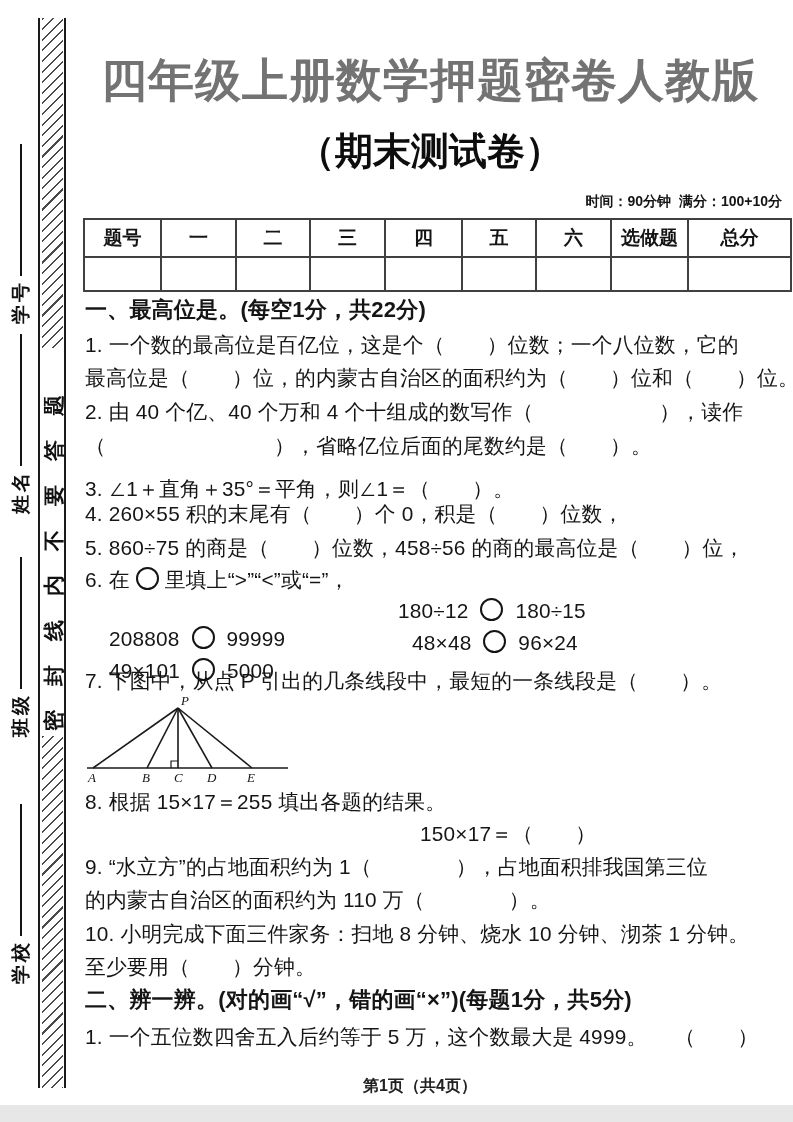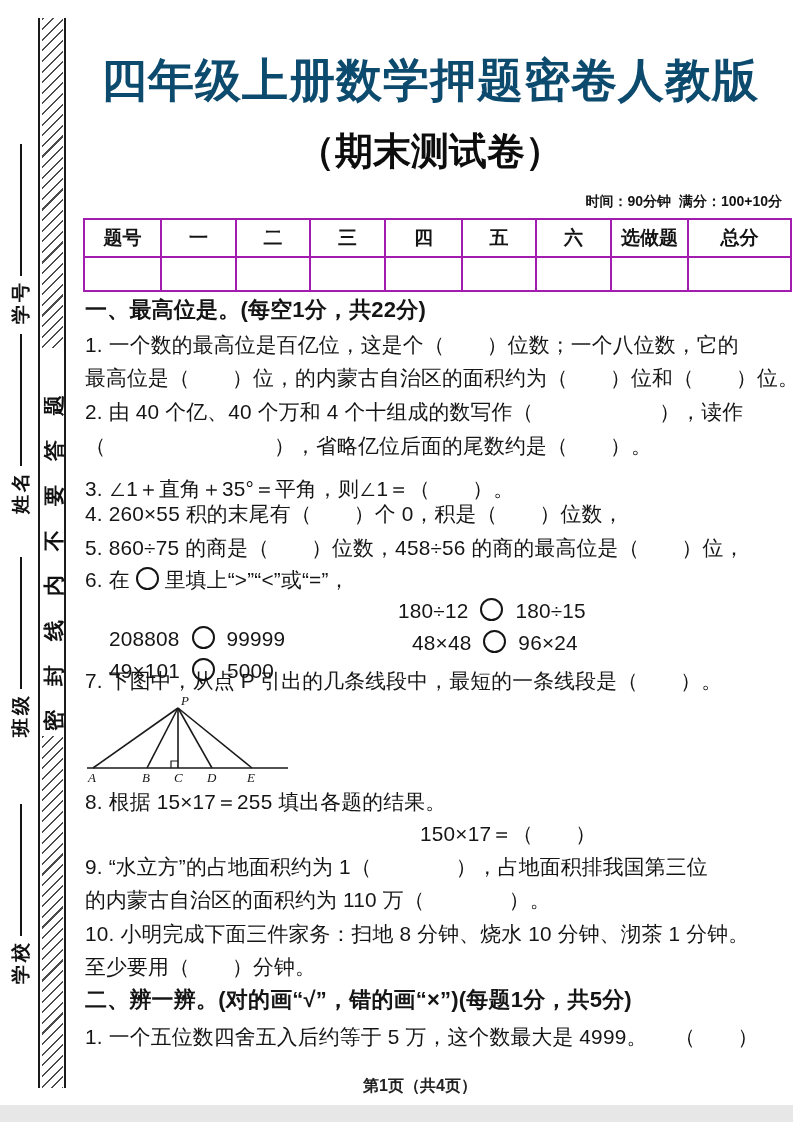--- a/index.html
+++ b/index.html
@@ -12,29 +12,29 @@
          background:repeating-linear-gradient(135deg,#4a4a4a 0 1.5px,transparent 1.5px 7.5px);}
   .side-label{position:absolute;left:8px;transform-origin:left top;transform:rotate(-90deg);
               white-space:nowrap;font-size:19px;font-weight:600;letter-spacing:3px;color:#111;}
   .side-label .uline{display:inline-block;width:132px;height:2px;border-bottom:2px solid #141414;
                      margin-left:4px;vertical-align:5px;}
   .strip-text{position:absolute;left:40px;top:731px;transform-origin:left top;transform:rotate(-90deg);
               white-space:nowrap;font-size:21px;font-weight:700;letter-spacing:24px;color:#111;}
 
   
   .title{position:absolute;left:85px;top:50px;width:690px;text-align:center;
-         font-size:46px;font-weight:800;letter-spacing:1px;color:#0c4a6e;}
+         font-size:46px;font-weight:800;letter-spacing:1px;color:#737373;}
   .subtitle{position:absolute;left:85px;top:126px;width:690px;text-align:center;
             font-size:38px;font-weight:800;color:#0d0d0d;}
   .info{position:absolute;left:85px;top:193px;width:697px;text-align:right;
         font-size:14px;font-weight:700;white-space:pre;}
 
   
   table.score{position:absolute;left:83px;top:218px;width:707px;border-collapse:collapse;table-layout:fixed;}
-  table.score td{border:2px solid #a21caf;text-align:center;font-size:19px;font-weight:700;padding:0;}
+  table.score td{border:2px solid #404040;text-align:center;font-size:19px;font-weight:700;padding:0;}
   table.score tr.hd td{height:36px;}
   table.score tr.empty td{height:32px;}
 
   
   .ln{position:absolute;left:85px;width:705px;font-size:20.8px;line-height:28px;
       font-weight:500;letter-spacing:0.2px;white-space:pre;color:#151515;}
   .hd1{font-weight:800;font-size:22px;}
   .col2{position:absolute;top:0;}
 
   .circle{display:inline-block;width:19px;height:19px;border:2px solid #141414;border-radius:50%;

